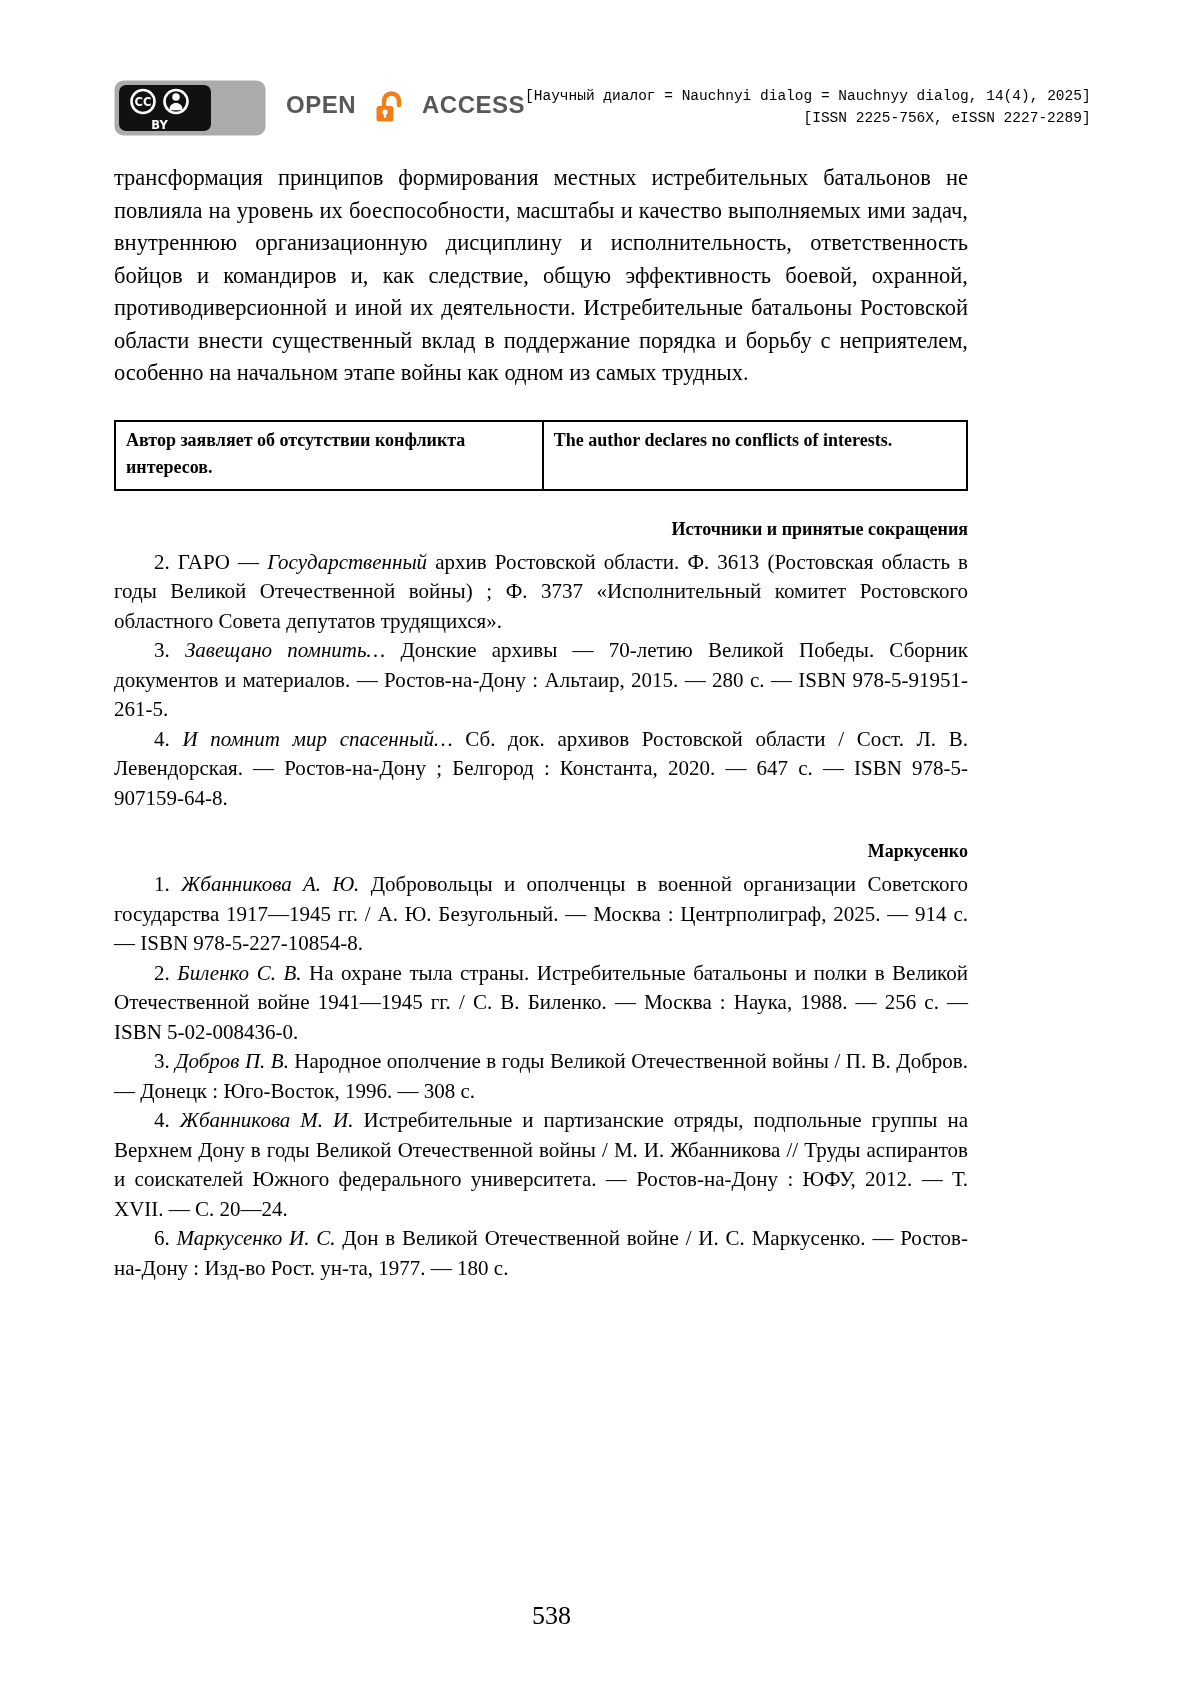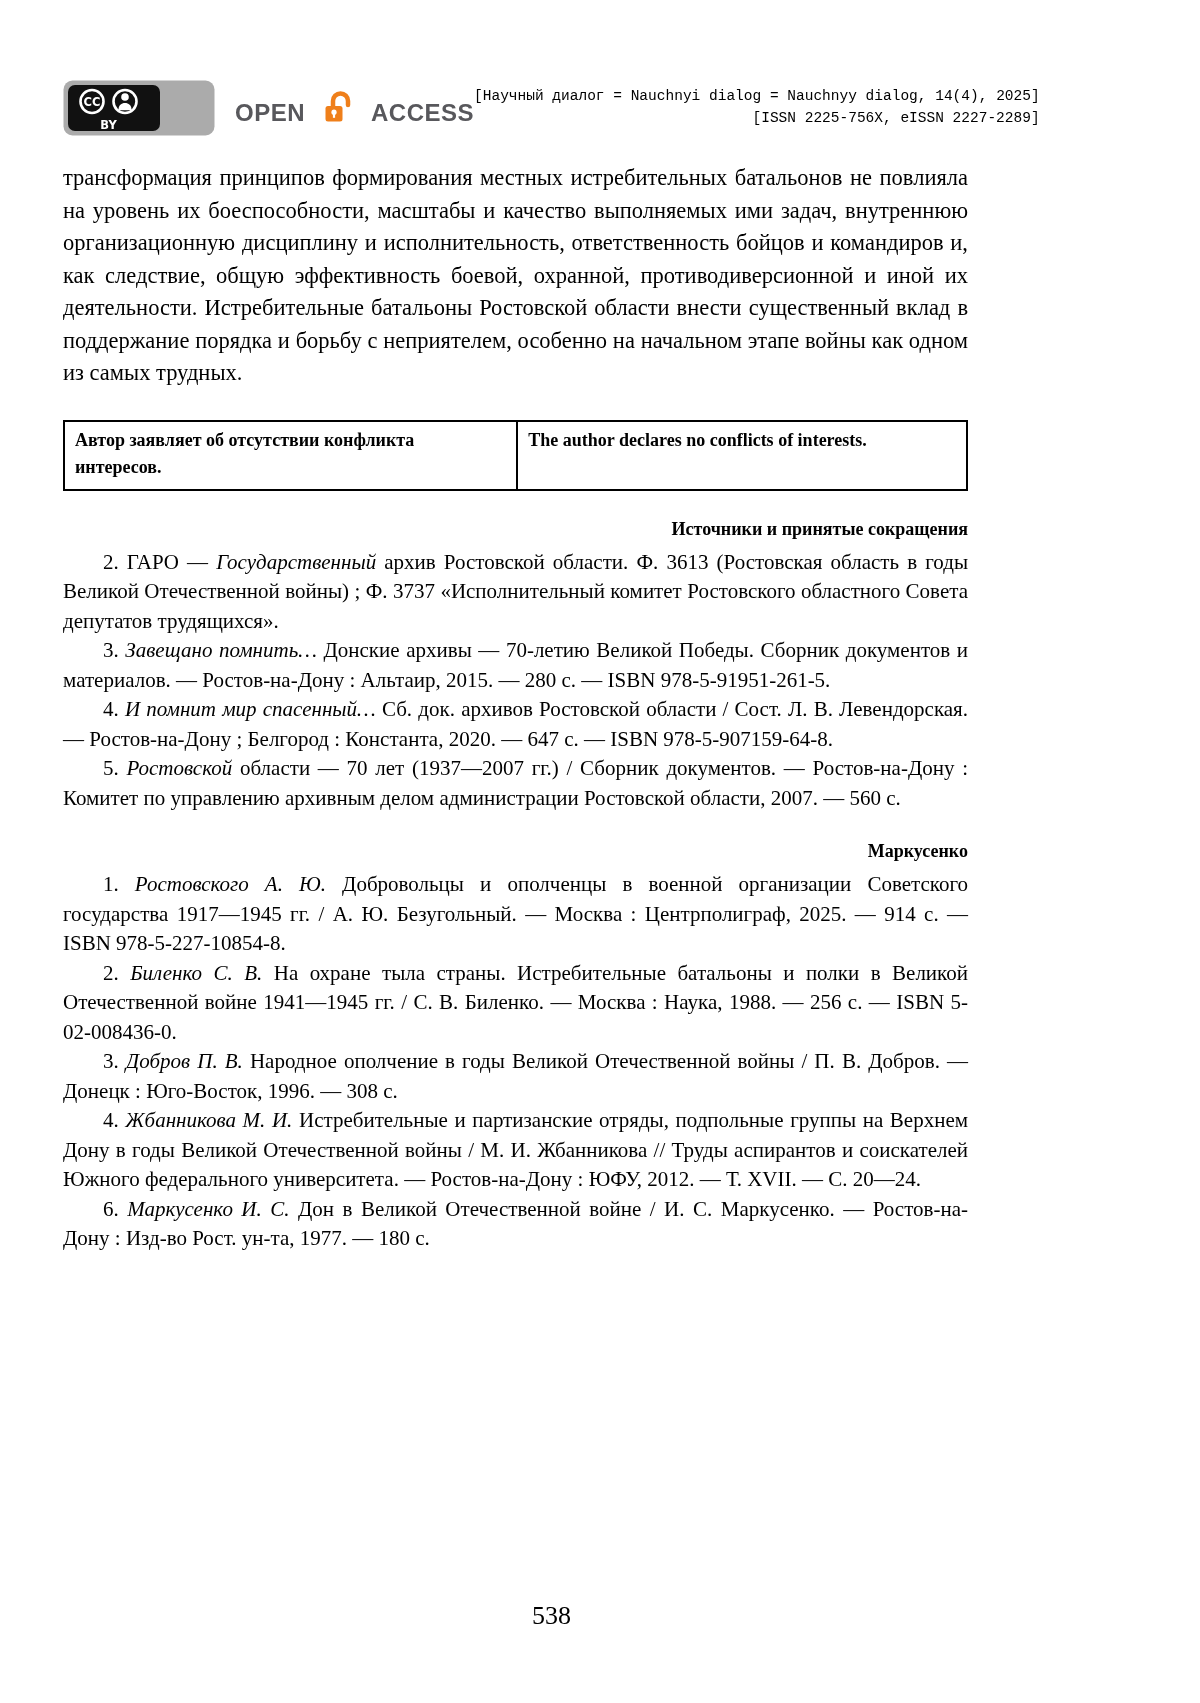--- a/index.html
+++ b/index.html
@@ -4,26 +4,26 @@
 <style>
   html, body { margin: 0; padding: 0; background: #ffffff; }
   .page {
     position: relative;
     width: 1200px;
     height: 1703px;
     box-sizing: border-box;
     background: #ffffff;
     color: #000000;
     font-family: "Liberation Serif", serif;
-    padding: 80px 232px 0 63px;
+    padding: 80px 232px 0 114px;
     overflow: hidden;
   }
   .header { display: flex; justify-content: space-between; align-items: flex-start; }
   .logos { display: flex; align-items: flex-start; gap: 20px; }
-  .oa-logo { display: flex; align-items: flex-end; gap: 19px; margin-top: 11px; }
+  .oa-logo { display: flex; align-items: flex-start; gap: 19px; margin-top: 11px; }
   .oa-word {
     font-family: "Liberation Sans", sans-serif;
     font-weight: bold;
     font-size: 24px;
     color: #58585c;
     letter-spacing: 0.5px;
   }
   .citation {
     font-family: "Liberation Mono", monospace;
     font-size: 14.5px;
@@ -120,25 +120,24 @@
         <td class="cell-en">The author declares no conflicts of interests.</td>
       </tr>
     </tbody>
   </table>
 
   <h2 class="section-heading">Источники и принятые сокращения</h2>
 
   <p class="ref"><span>2. ГАРО — </span><i>Государственный</i><span> архив Ростовской области. Ф. 3613 (Ростовская область в годы Великой Отечественной войны) ; Ф. 3737 «Исполнительный комитет Ростовского областного Совета депутатов трудящихся».</span></p>
   <p class="ref"><span>3. </span><i>Завещано помнить…</i><span> Донские архивы — 70-летию Великой Победы. Сборник документов и материалов. — Ростов-на-Дону : Альтаир, 2015. — 280 с. — ISBN 978-5-91951-261-5.</span></p>
   <p class="ref"><span>4. </span><i>И помнит мир спасенный…</i><span> Сб. док. архивов Ростовской области / Сост. Л. В. Левендорская. — Ростов-на-Дону ; Белгород : Константа, 2020. — 647 с. — ISBN 978-5-907159-64-8.</span></p>
-  <p class="ref"><span>5. </span><i>Ростовской</i><span> области — 70 лет (1937—2007 гг.) / Сборник документов. — Ростов-на-Дону : Комитет по управлению архивным делом администрации Ростовской области, 2007. — 560 с.</span></p>
 
   <h2 class="section-heading">Маркусенко</h2>
 
-  <p class="ref"><span>1. </span><i>Ростовского А. Ю.</i><span> Добровольцы и ополченцы в военной организации Советского государства 1917—1945 гг. / А. Ю. Безугольный. — Москва : Центрполиграф, 2025. — 914 с. — ISBN 978-5-227-10854-8.</span></p>
+  <p class="ref"><span>1. </span><i>Жбанникова А. Ю.</i><span> Добровольцы и ополченцы в военной организации Советского государства 1917—1945 гг. / А. Ю. Безугольный. — Москва : Центрполиграф, 2025. — 914 с. — ISBN 978-5-227-10854-8.</span></p>
   <p class="ref"><span>2. </span><i>Биленко С. В.</i><span> На охране тыла страны. Истребительные батальоны и полки в Великой Отечественной войне 1941—1945 гг. / С. В. Биленко. — Москва : Наука, 1988. — 256 с. — ISBN 5-02-008436-0.</span></p>
   <p class="ref"><span>3. </span><i>Добров П. В.</i><span> Народное ополчение в годы Великой Отечественной войны / П. В. Добров. — Донецк : Юго-Восток, 1996. — 308 с.</span></p>
   <p class="ref"><span>4. </span><i>Жбанникова М. И.</i><span> Истребительные и партизанские отряды, подпольные группы на Верхнем Дону в годы Великой Отечественной войны / М. И. Жбанникова // Труды аспирантов и соискателей Южного федерального университета. — Ростов-на-Дону : ЮФУ, 2012. — Т. XVII. — С. 20—24.</span></p>
   <p class="ref"><span>6. </span><i>Маркусенко И. С.</i><span> Дон в Великой Отечественной войне / И. С. Маркусенко. — Ростов-на-Дону : Изд-во Рост. ун-та, 1977. — 180 с.</span></p>
 
   <div class="page-number">538</div>
 
 </div>
 
 </body></html>

